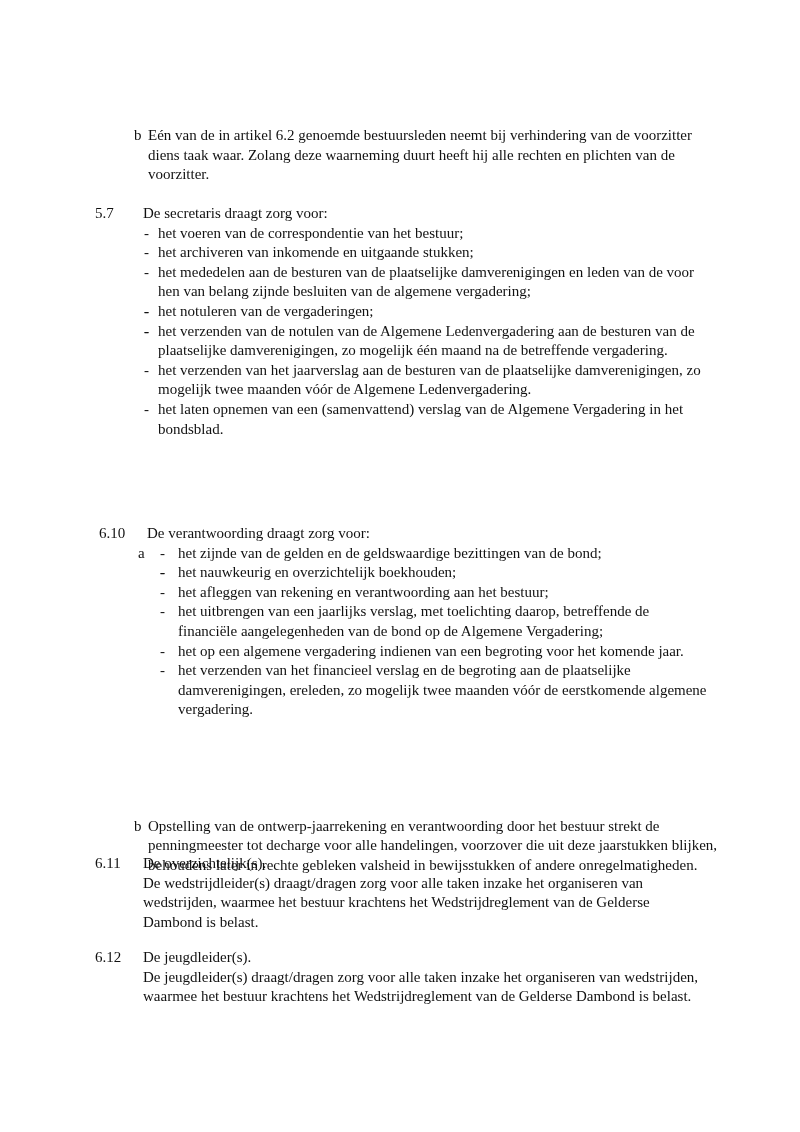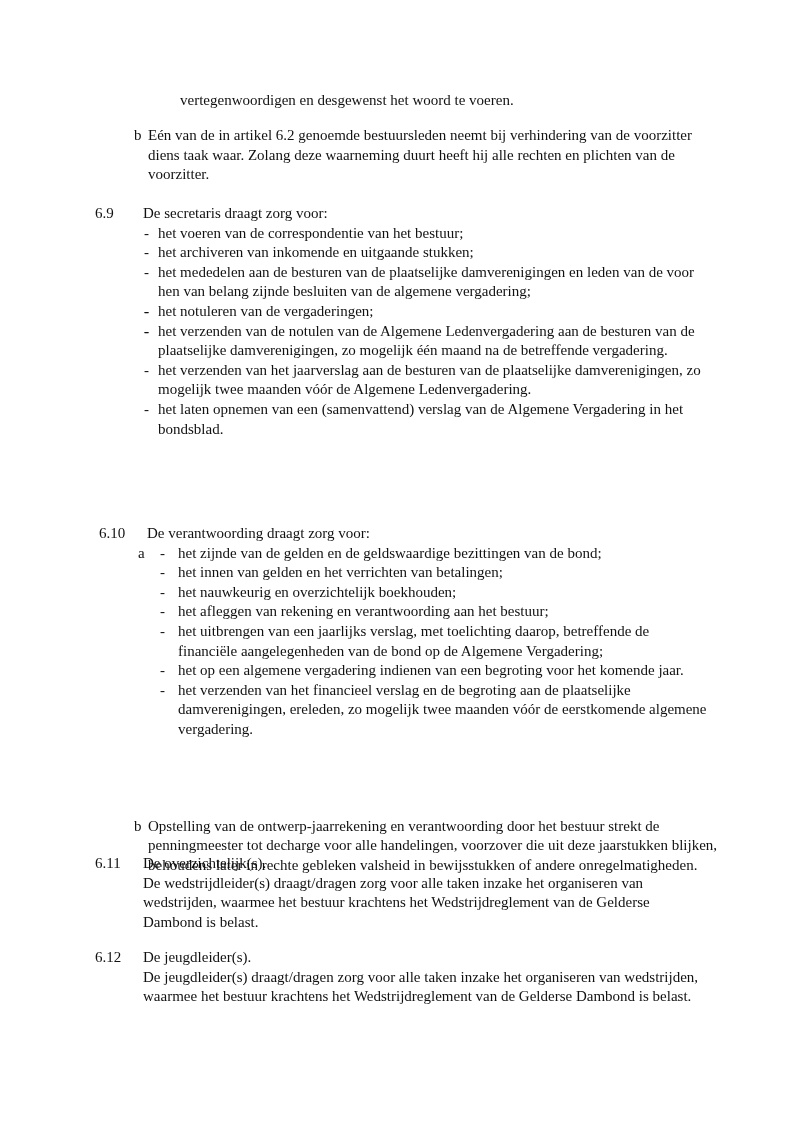--- a/index.html
+++ b/index.html
@@ -33,29 +33,28 @@
   .sub-a { position: relative; margin-left: -9px; }
   .sub-a .lbl { position: absolute; left: 0; top: 0; }
   .li2 { position: relative; padding-left: 40px; }
   .li2 .dash { position: absolute; left: 22px; top: 0; }
 </style>
 </head>
 <body>
 
 <div class="page">
 
-  <div class="abs" style="left:180px; top:91px; width:520px;">vertegenwoordigen en desgewenst het woord te voeren.</div>
 
   <div class="abs labelled" style="left:134px; top:126px; width:571px;">
     <span class="lbl">b</span>
     <span>Eén van de in artikel 6.2 genoemde bestuursleden neemt bij verhindering van de voorzitter diens taak waar. Zolang deze waarneming duurt heeft hij alle rechten en plichten van de voorzitter.</span>
   </div>
 
   <div class="section" style="left:95px; top:204px;">
-    <span class="num">6.9</span>
+    <span class="num">5.7</span>
     <div class="content">
       <div>De secretaris draagt zorg voor:</div>
       <div>
         <div class="li">
           <span class="dash">-</span>
           <span>het voeren van de correspondentie van het bestuur;</span>
         </div>
         <div class="li">
           <span class="dash">-</span>
           <span>het archiveren van inkomende en uitgaande stukken;</span>
@@ -95,21 +94,20 @@
     <div class="content">
       <div>De verantwoording draagt zorg voor:</div>
       <div class="sub-a">
         <span class="lbl">a</span>
         <div class="li2">
           <span class="dash">-</span>
           <span>het zijnde van de gelden en de geldswaardige bezittingen van de bond;</span>
         </div>
         <div class="li2">
           <span class="dash">-</span>
-          <span>het innen van gelden en het verrichten van betalingen;</span>
         </div>
         <div class="li2">
           <span class="dash">-</span>
           <span>het nauwkeurig en overzichtelijk boekhouden;</span>
         </div>
         <div class="li2">
           <span class="dash">-</span>
           <span>het afleggen van rekening en verantwoording aan het bestuur;</span>
         </div>
         <div class="li2">

